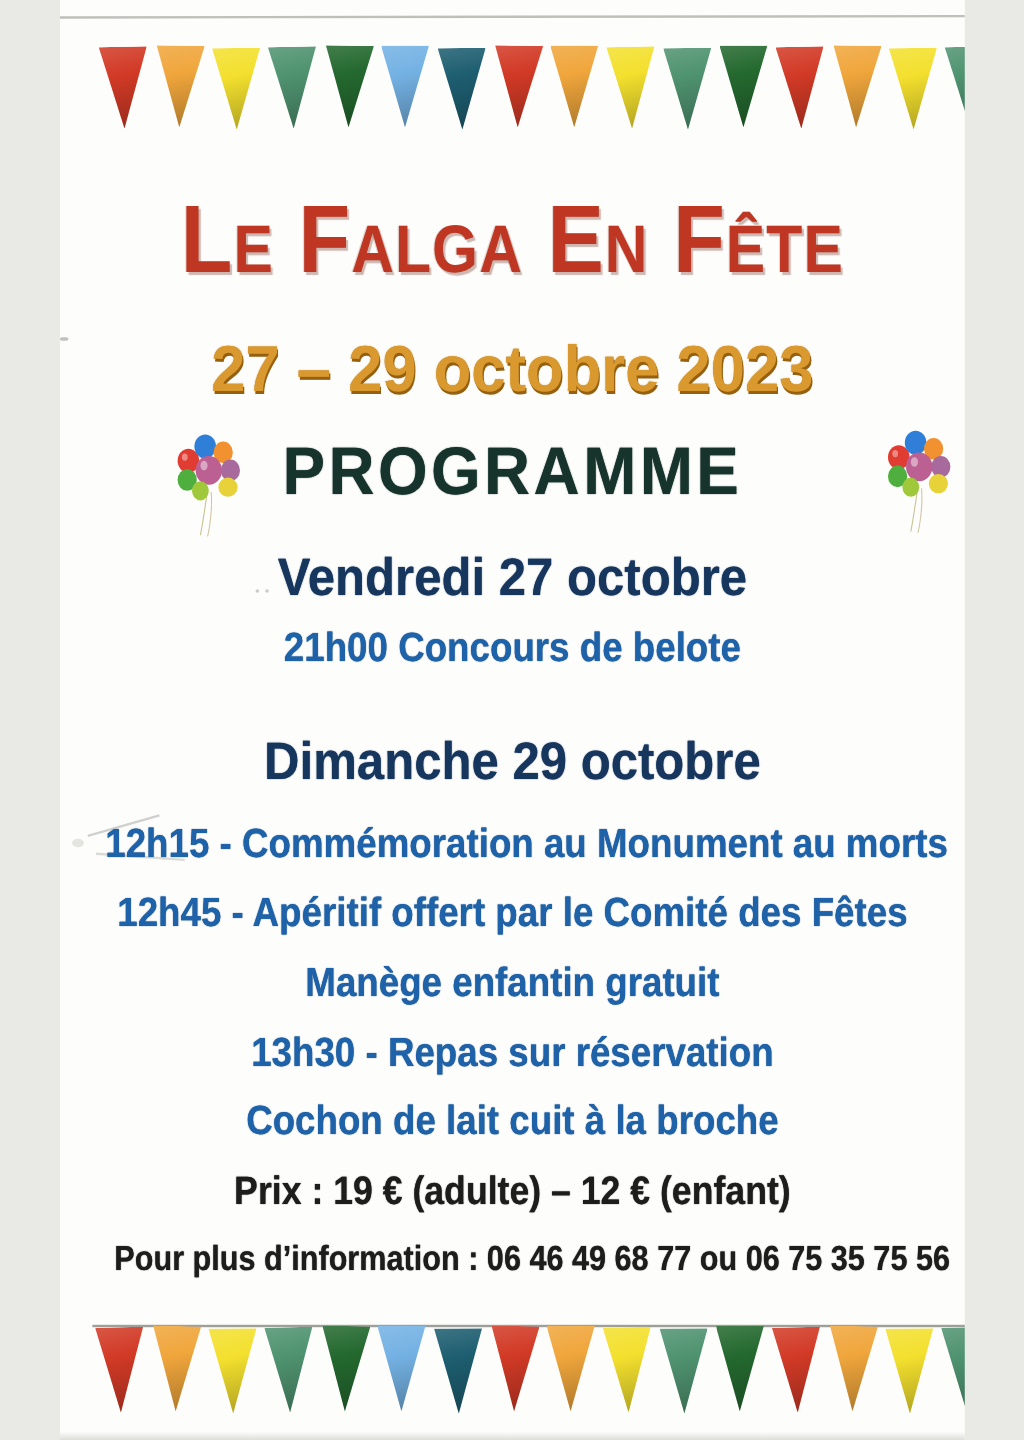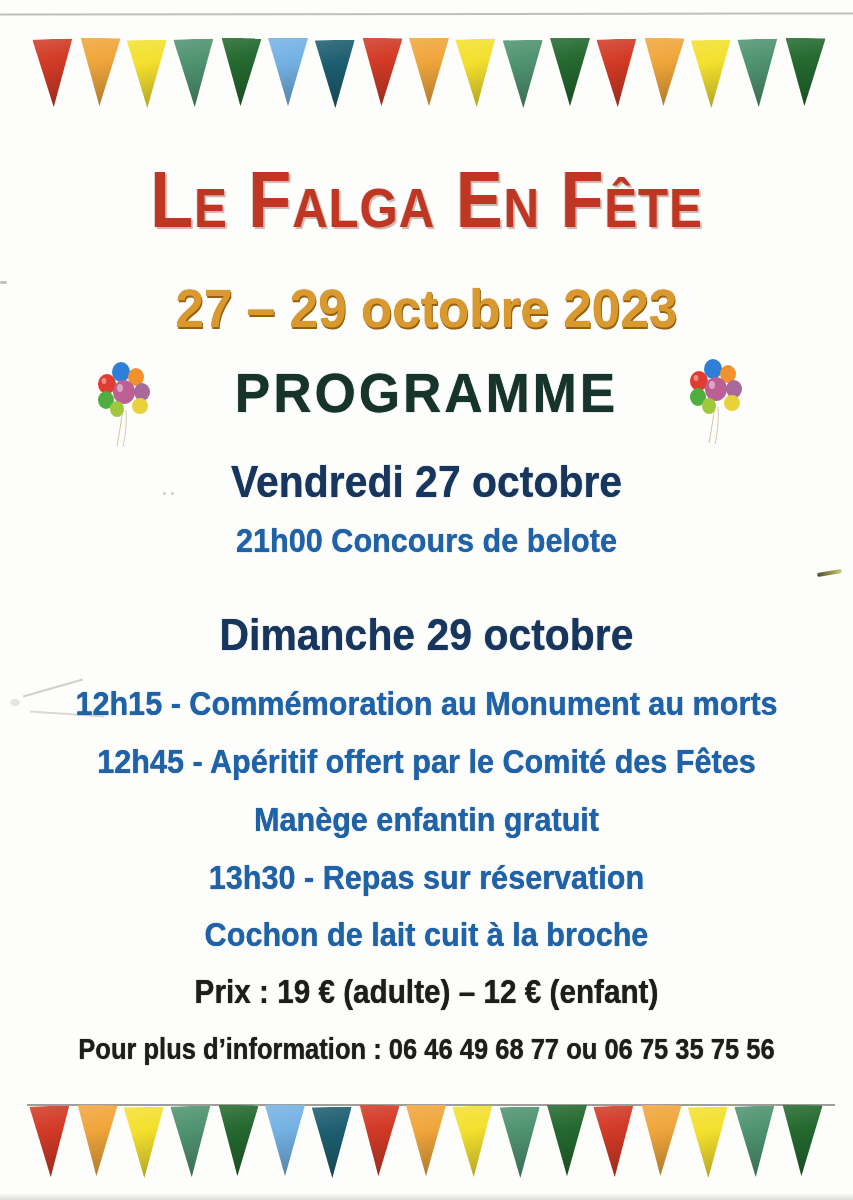--- a/index.html
+++ b/index.html
@@ -1,18 +1,18 @@
 <!DOCTYPE html>
 <html><head>
 <meta charset="utf-8">
 <style>
   html,body{margin:0;padding:0;background:#e9e9e6;}
   .page{
     position:relative;
-    width:853px;height:1200px;
+    width:754px;height:1200px;
     margin:0 auto;
     background:#fdfdfb;
     overflow:hidden;
     font-family:"Liberation Sans",sans-serif;
     font-weight:700;
   }
   
   .scan-top-line{position:absolute;top:13px;left:0;width:100%;height:2px;background:#a9a9a5;opacity:.75;transform:rotate(-.08deg);}
   .scan-bottom-shade{position:absolute;bottom:0;left:0;width:100%;height:7px;background:linear-gradient(to bottom,rgba(0,0,0,0),rgba(110,110,105,.22));}
   .scan-left-tick{position:absolute;top:281px;left:0;width:7px;height:3px;background:#9a9a96;opacity:.6;border-radius:2px;}

